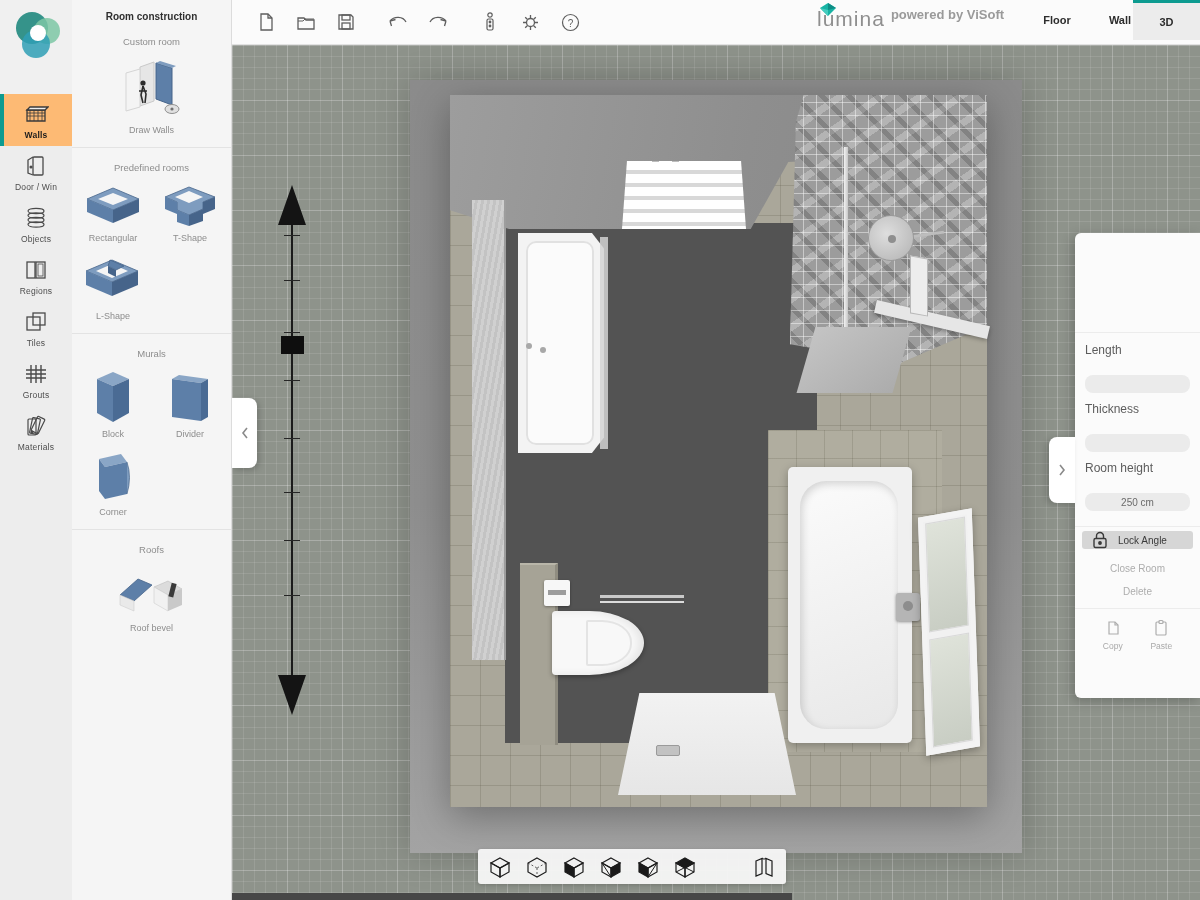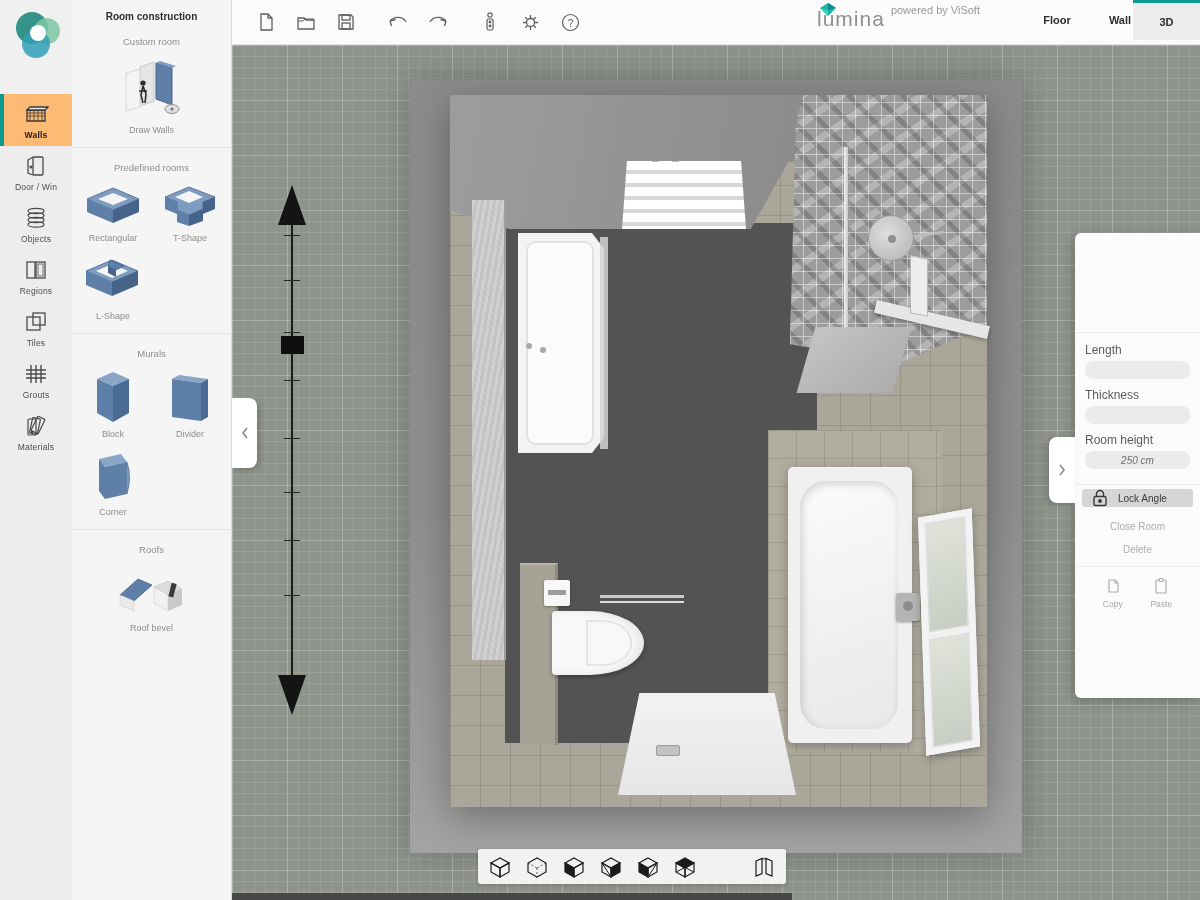--- a/index.html
+++ b/index.html
@@ -26,24 +26,24 @@
   .two-col { display:flex; justify-content:space-evenly; align-items:flex-end; margin-top:8px; }
   .col-cell { width:72px; }
   .draw-walls-wrap { position:relative; display:inline-block; margin-top:6px; }
 
   
   .main { position:relative; flex:1; height:900px; display:flex; flex-direction:column; }
   .topbar { height:45px; background:#fbfbfb; border-bottom:1px solid #e2e2e2; display:flex; align-items:center; position:relative; z-index:20; }
   .tb-group { display:flex; align-items:center; gap:16px; margin-left:22px; }
   .tb-group.g2 { margin-left:28px; }
   .tb-btn { width:24px; height:24px; display:flex; align-items:center; justify-content:center; cursor:pointer; color:#5e5e5e; }
-  .brand { position:absolute; left:585px; top:4px; display:flex; align-items:flex-start; gap:6px; }
+  .brand { position:absolute; left:585px; top:4px; display:flex; align-items:center; gap:6px; }
   .brand-word { position:relative; font-size:21px; color:#8f8f8f; letter-spacing:1px; line-height:30px; }
   .brand-gem { position:absolute; left:585px; top:2px; }
-  .powered { font-size:11px; color:#9a9a9a; padding-bottom:9px; }
+  .powered { font-size:13px; color:#9a9a9a; padding-bottom:9px;font-weight:bold; }
   .view-tab { position:absolute; top:0; height:40px; display:flex; align-items:center; justify-content:center; font-size:11px; font-weight:bold; color:#2d2d2d; cursor:pointer; }
   .vt-floor { left:795px; width:60px; }
   .vt-wall  { left:860px; width:56px; }
   .vt-3d    { left:901px; width:67px; background:#ececec; border-top:3px solid #0d9b90; }
 
   
   .canvas { position:relative; width:968px; height:855px; overflow:hidden; cursor:default;
     background-color:#8e938b;
     background-image:
       linear-gradient(rgba(255,255,255,.10) 1px,transparent 1px),
@@ -139,21 +139,21 @@
 
   
   .props { position:absolute; right:0; top:233px; width:125px; height:465px; background:#fbfbfb;
     border-radius:6px 0 0 6px; box-shadow:-3px 3px 12px rgba(0,0,0,.22); z-index:40; font-size:10px; }
   .props-tab { position:absolute; left:-26px; top:204px; width:26px; height:66px; background:#ffffff; border-radius:8px 0 0 8px;
     box-shadow:-3px 2px 6px rgba(0,0,0,.18); display:flex; align-items:center; justify-content:center; cursor:pointer; color:#8a8a8a; }
   .props-top { height:100px; border-bottom:1px solid #ececec; }
   .fields { padding:10px 10px 6px; }
   .field { margin-bottom:9px; }
   .field .f-lbl { color:#5c5c5c; font-size:12px; }
-  .f-input { margin-top:4px; height:18px; background:#ebebeb; border-radius:8px; display:flex; align-items:center; justify-content:center; color:#6b6b6b; font-size:10px; cursor:text;font-style:italic; }
+  .f-input { margin-top:18px; height:18px; background:#ebebeb; border-radius:8px; display:flex; align-items:center; justify-content:center; color:#6b6b6b; font-size:10px; cursor:text; }
   .actions { padding:4px 7px 8px; border-top:1px solid #ececec; }
   .act-btn { display:flex; align-items:center; gap:9px; height:18px; padding:0 9px; border-radius:3px; margin-bottom:5px; cursor:pointer; }
   .act-btn.sel { background:#d6d6d6; color:#3a3a3a; }
   .act-btn.dis { color:#adadad;flex-direction:column; }
   .act-btn .a-lbl { font-size:10px; }
   .clipboard { border-top:1px solid #ececec; display:flex; justify-content:space-evenly; padding:9px 0 10px; }
   .clip-btn { display:flex; flex-direction:column; align-items:center; gap:3px; color:#a9a9a9; cursor:pointer; font-size:8.5px; }
 </style>
 </head>
 <body>

